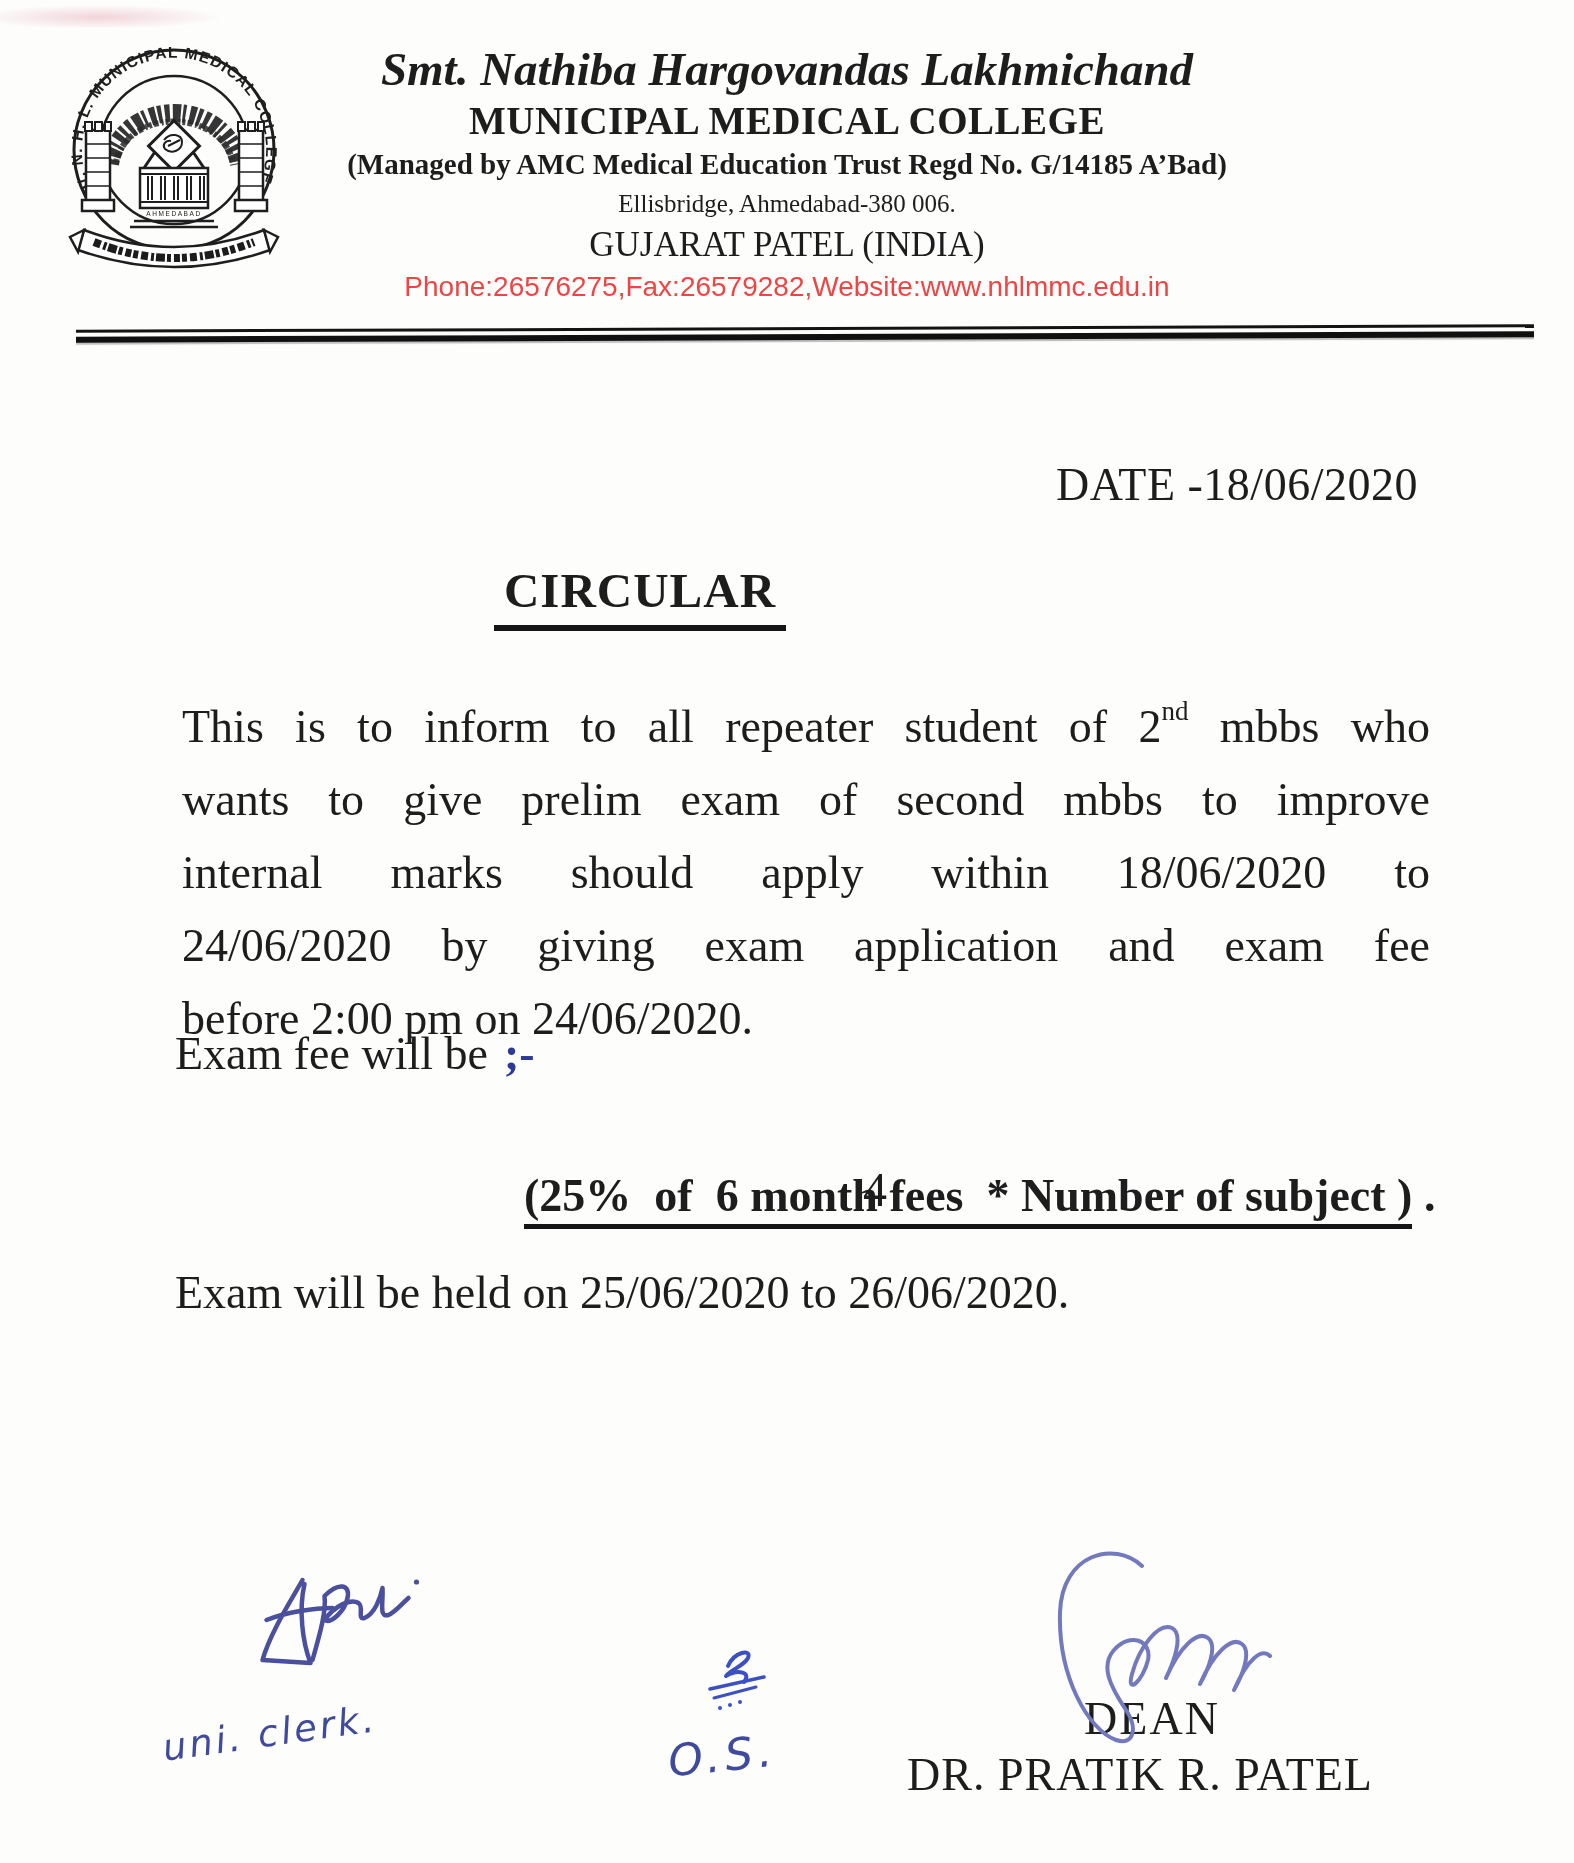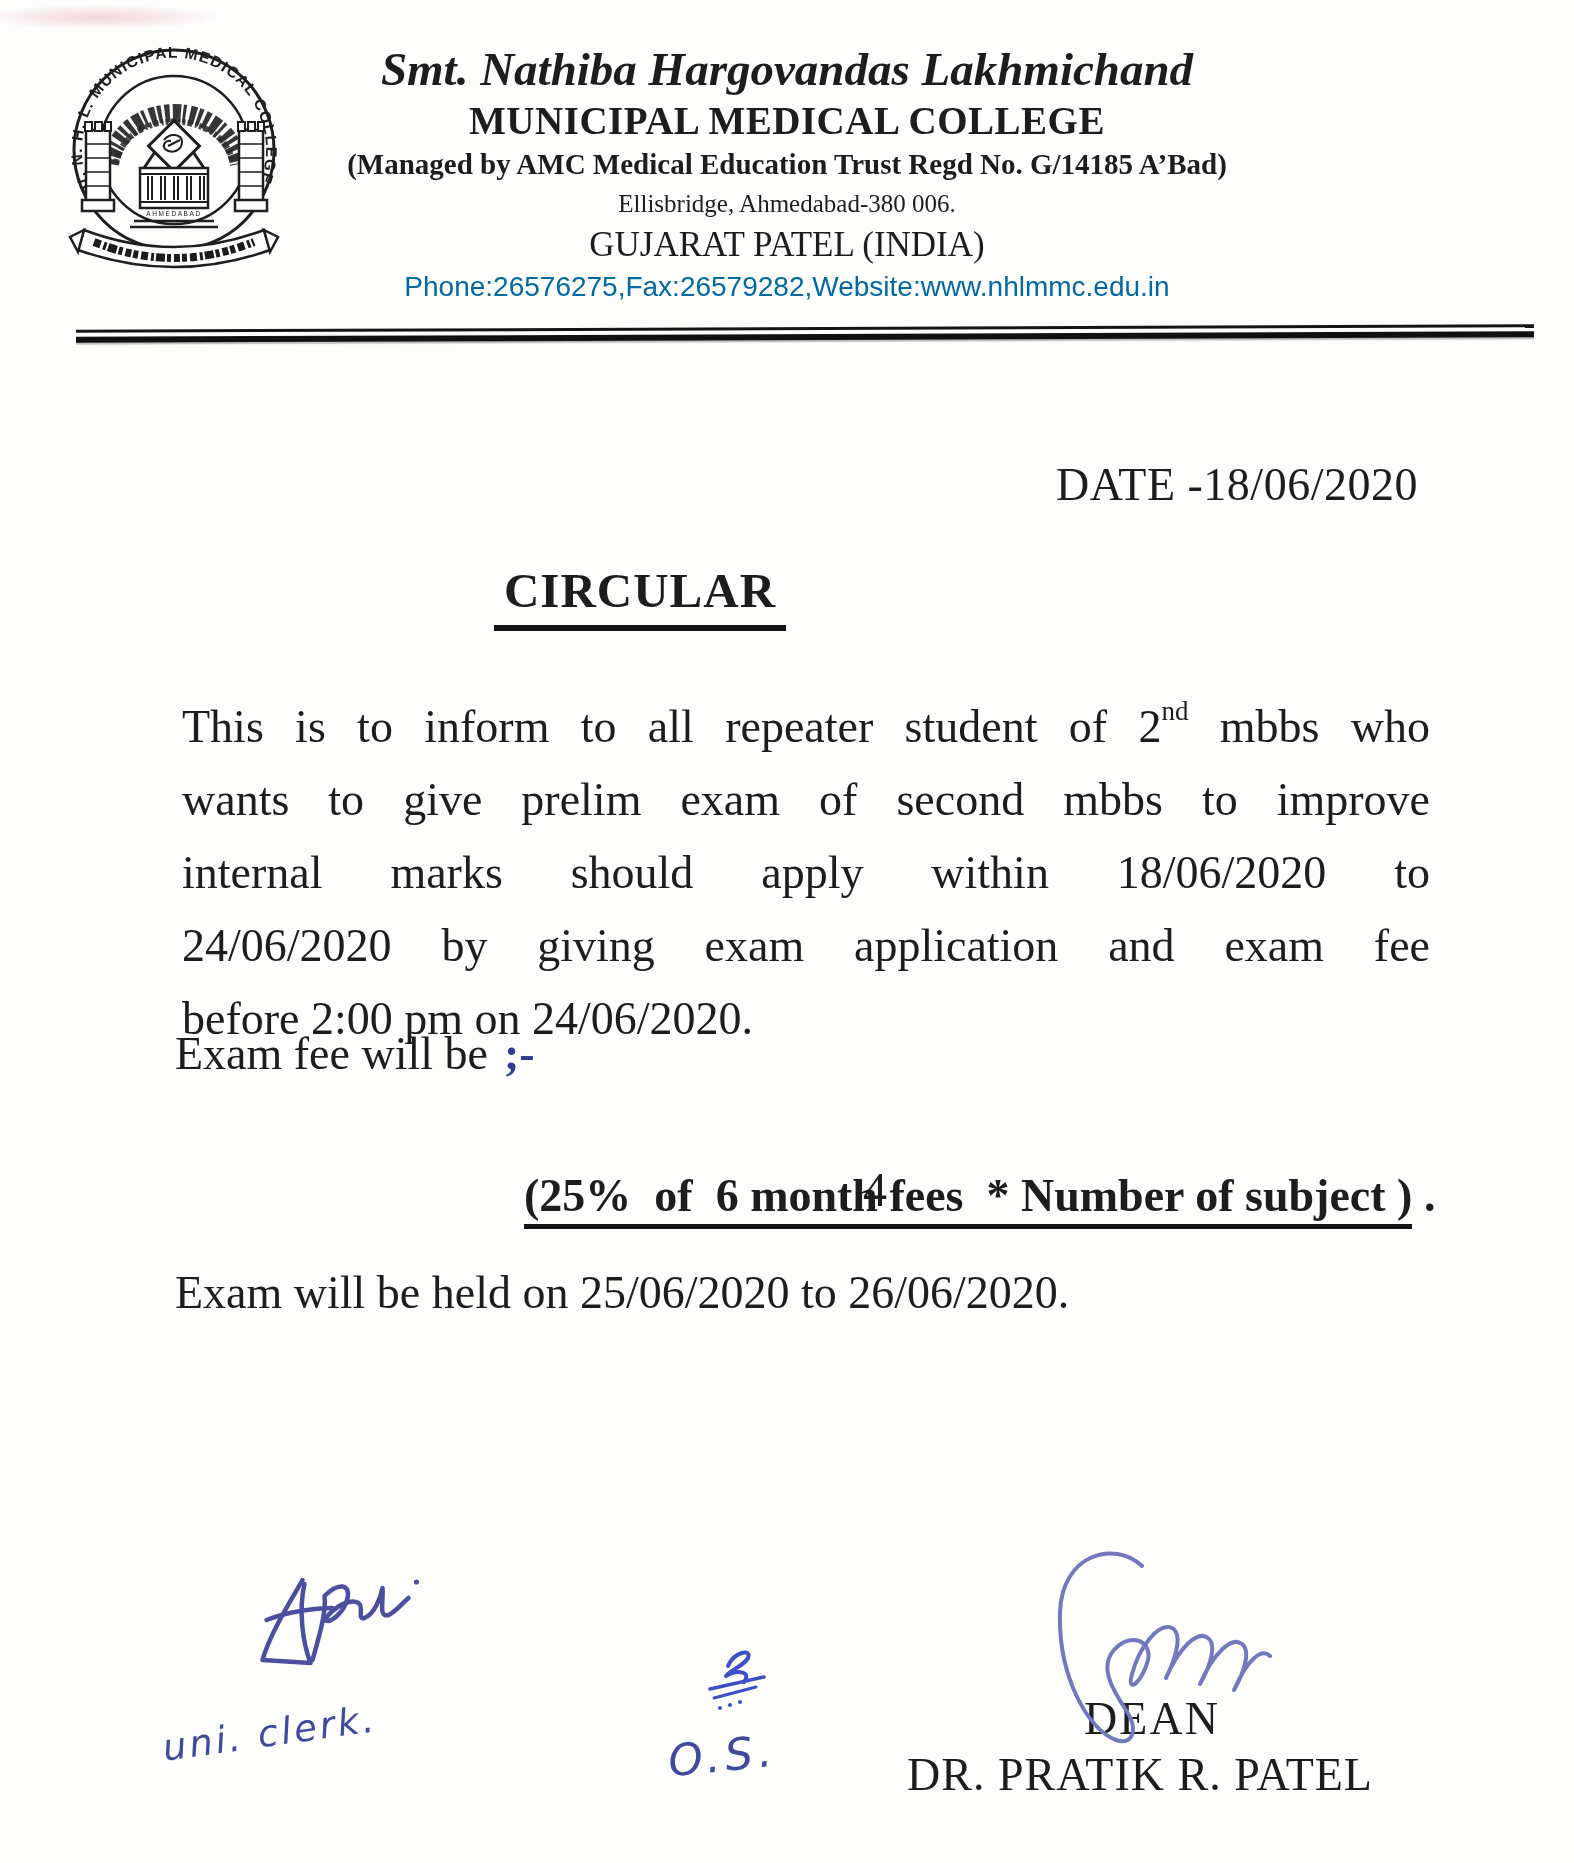--- a/index.html
+++ b/index.html
@@ -16,21 +16,21 @@
     background:radial-gradient(ellipse at 45% 55%, rgba(226,164,178,.45), rgba(226,164,178,0) 72%);
   }
 
   
   .header-block{left:287px;top:42px;width:1000px;text-align:center;}
   .hdr-title{font-size:47px;font-weight:bold;font-style:italic;line-height:54px;}
   .hdr-sub{font-size:39px;font-weight:bold;line-height:46px;margin-top:2px;letter-spacing:.5px;}
   .hdr-managed{font-size:29px;font-weight:bold;line-height:36px;margin-top:2px;}
   .hdr-addr{font-size:25px;line-height:38px;margin-top:3px;}
   .hdr-state{font-size:35px;line-height:40px;margin-top:2px;}
-  .hdr-contact{font-family:"Liberation Sans",sans-serif;font-size:28px;line-height:36px;margin-top:4px;color:#0369a1;}
+  .hdr-contact{font-family:"Liberation Sans",sans-serif;font-size:28px;line-height:36px;margin-top:4px;color:#ef4444;}
 
   .rule-wrap{left:76px;top:327px;width:1458px;transform:rotate(-0.22deg);}
   .rule-thin{height:3px;background:#141414;}
   .rule-gap{height:4px;}
   .rule-thick{height:6px;background:#101010;box-shadow:0 2px 1px rgba(0,0,0,.25);}
 
   .date-line{left:1056px;top:458px;font-size:46px;letter-spacing:.5px;}
 
   .circular-wrap{left:0;top:562px;width:1280px;text-align:center;}
   .circular-wrap span{

